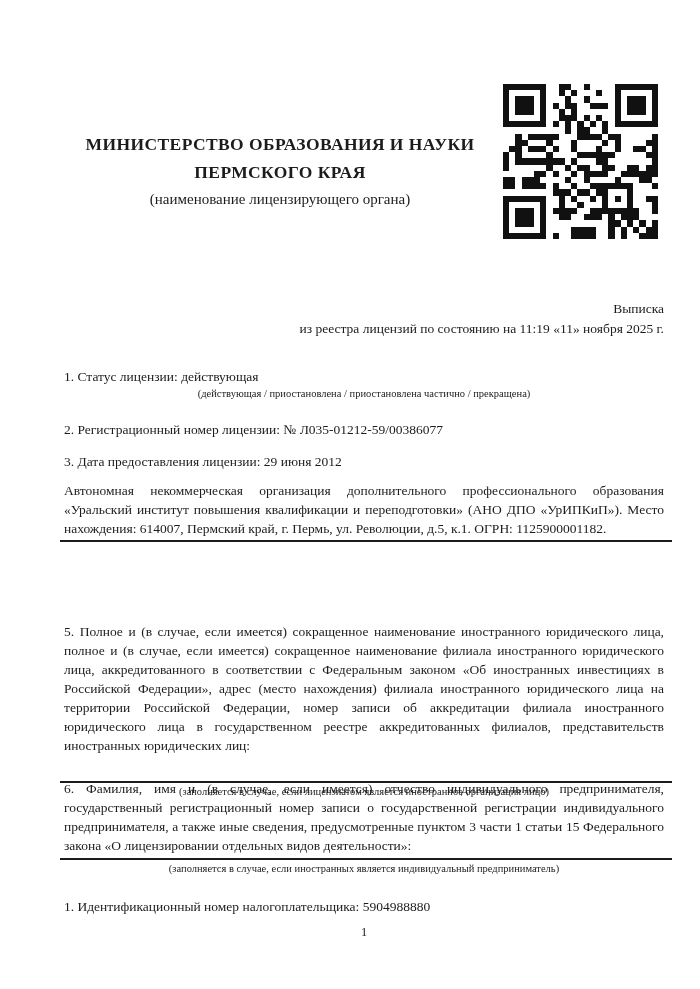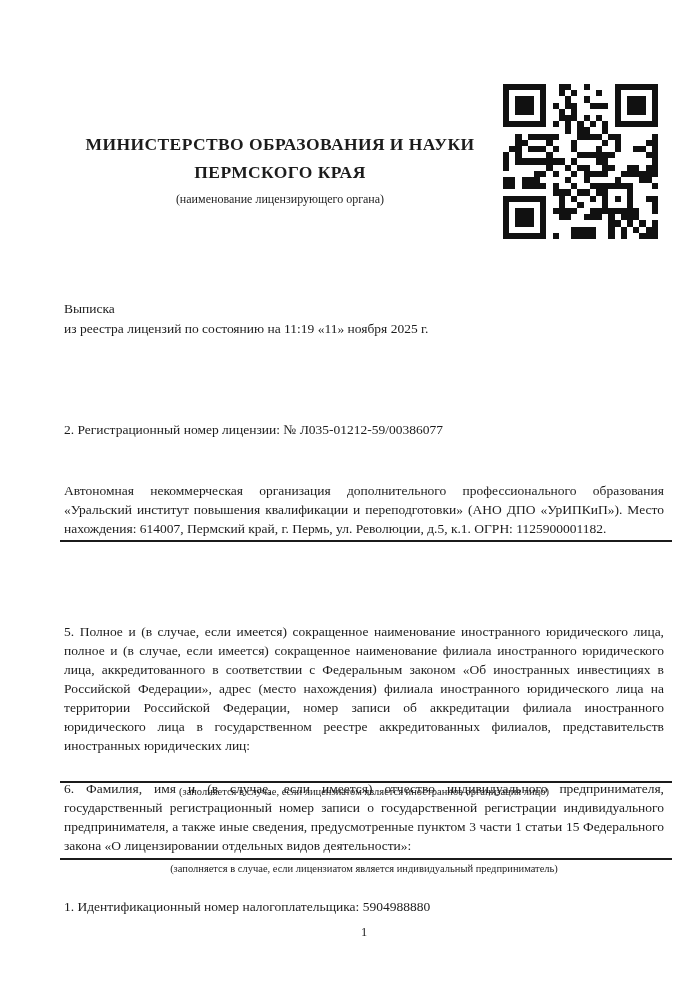--- a/index.html
+++ b/index.html
@@ -21,27 +21,27 @@
 
   
   .header-block{left:64px;top:130px;width:432px;text-align:center;}
   .ministry-name{
     font-weight:bold;
     font-size:17.5px;
     line-height:28px;
     letter-spacing:0.4px;
   }
   .ministry-caption{
-    font-size:12px;
+    font-size:15px;
     line-height:13px;
     margin-top:7px;
   }
 
   
-  .title-block{top:299px;text-align:left;font-size:13.5px;line-height:20px;}
+  .title-block{top:299px;text-align:right;font-size:13.5px;line-height:20px;}
 
   
   .item{font-size:13.5px;line-height:19px;}
   .item p{margin:0;text-align:justify;}
   .plain-line{text-align:left !important;}
   .caption{
     font-size:10.5px;
     line-height:13px;
     text-align:center;
     margin-top:2px;
@@ -394,41 +394,48 @@
       <div>ПЕРМСКОГО КРАЯ</div>
     </div>
     <div class="ministry-caption">(наименование лицензирующего органа)</div>
   </div>
 
   <div class="abs content-col title-block">
     <div>Выписка</div>
     <div>из реестра лицензий по состоянию на 11:19 «11» ноября 2025 г.</div>
   </div>
 
+  <div class="abs content-col item item-1">
+    <p class="plain-line">1. Статус лицензии: действующая</p>
+    <div class="caption">(действующая / приостановлена / приостановлена частично / прекращена)</div>
+  </div>
 
   <div class="abs content-col item item-2">
     <p class="plain-line">2. Регистрационный номер лицензии: № Л035-01212-59/00386077</p>
   </div>
 
+  <div class="abs content-col item item-3">
+    <p class="plain-line">3. Дата предоставления лицензии: 29 июня 2012</p>
+  </div>
 
   <div class="abs content-col item item-4">
     <p>Автономная некоммерческая организация дополнительного профессионального образования «Уральский институт повышения квалификации и переподготовки» (АНО ДПО «УрИПКиП»). Место нахождения: 614007, Пермский край, г. Пермь, ул. Революции, д.5, к.1. ОГРН: 1125900001182.</p>
     <div class="fill-line"></div>
   </div>
 
   <div class="abs content-col item item-5">
     <p>5. Полное и (в случае, если имеется) сокращенное наименование иностранного юридического лица, полное и (в случае, если имеется) сокращенное наименование филиала иностранного юридического лица, аккредитованного в соответствии с Федеральным законом «Об иностранных инвестициях в Российской Федерации», адрес (место нахождения) филиала иностранного юридического лица на территории Российской Федерации, номер записи об аккредитации филиала иностранного юридического лица в государственном реестре аккредитованных филиалов, представительств иностранных юридических лиц:</p>
     <div class="fill-line"></div>
     <div class="caption">(заполняется в случае, если лицензиатом является иностранное организация лицо)</div>
   </div>
 
   <div class="abs content-col item item-6">
     <p>6. Фамилия, имя и (в случае, если имеется) отчество индивидуального предпринимателя, государственный регистрационный номер записи о государственной регистрации индивидуального предпринимателя, а также иные сведения, предусмотренные пунктом 3 части 1 статьи 15 Федерального закона «О лицензировании отдельных видов деятельности»:</p>
     <div class="fill-line"></div>
-    <div class="caption">(заполняется в случае, если лицензиатом является индивидуальный предприниматель)</div>
+    <div class="caption">(заполняется в случае, если иностранных является индивидуальный предприниматель)</div>
   </div>
 
   <div class="abs content-col item item-7">
     <p class="plain-line">1. Идентификационный номер налогоплательщика: 5904988880</p>
   </div>
 
   <div class="abs content-col page-number">1</div>
 
 </div>
 

